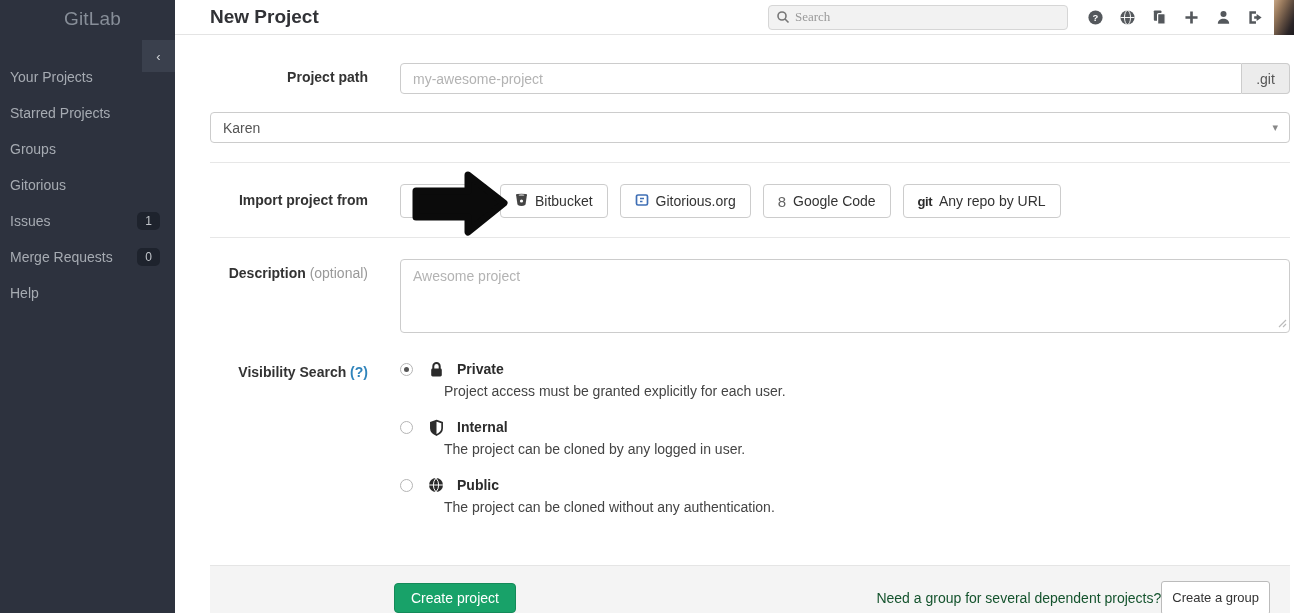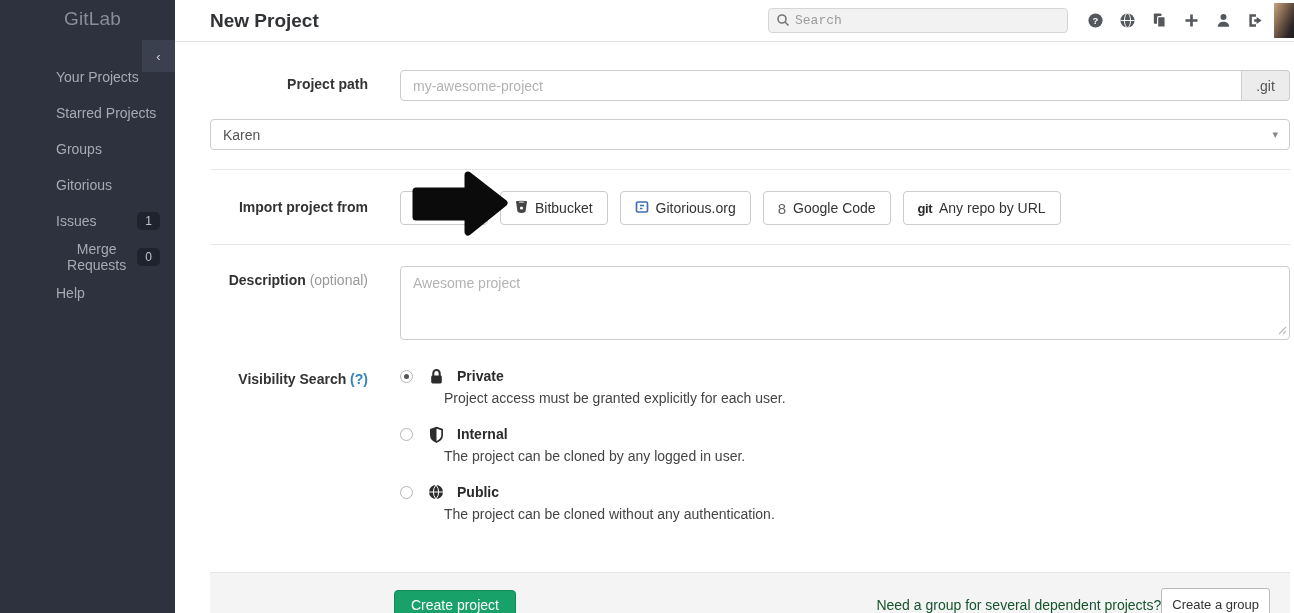--- a/index.html
+++ b/index.html
@@ -4,34 +4,34 @@
 <style>
   * { margin:0; padding:0; box-sizing:border-box; }
   html,body { width:1294px; height:613px; }
   body { font-family:"Liberation Sans", sans-serif; background:#fff; overflow:hidden; position:relative; }
 
   
   .sidebar { position:absolute; left:0; top:0; width:175px; height:613px; background:#2d323e;text-align:center; }
   .logo { color:#878e98; font-size:19px; padding:8px 0 0 10px; letter-spacing:.2px; }
   .collapse-btn { position:absolute; top:40px; right:0; width:33px; height:32px; background:#3a404d;
                   color:#cfd2d6; font-size:13px; display:flex; align-items:center; justify-content:center; cursor:pointer; }
-  .nav { margin-top:29px;margin-left:46px; }
+  .nav { margin-top:29px; }
   .nav-item { height:36px; display:flex; align-items:center; padding:0 15px 0 10px;
               color:#a6abb2; font-size:14px; cursor:pointer; }
   .nav-item .spacer { flex:1; }
   .badge { background:#1e232d; color:#c0c4c9; font-size:12px; border-radius:5px; padding:2px 8px; }
 
   
   .main { position:absolute; left:175px; top:0; width:1119px; height:613px; background:#fff; }
-  .header { height:42px; border-bottom:1px solid #e4e4e4; display:flex; align-items:center; }
+  .header { height:35px; border-bottom:1px solid #e4e4e4; display:flex; align-items:center; }
   .page-title { font-size:19px; font-weight:bold; color:#313236; padding-left:35px; }
   .header .flex-spacer { flex:1; }
   .search-wrap { position:relative; width:300px; height:25px; margin-right:18px; }
   .search-wrap input { width:100%; height:100%; background:#f2f2f2; border:1px solid #d6d6d6; border-radius:4px;
-                       padding:0 8px 0 26px; font-size:13px; color:#444; font-family:Liberation Mono, monospace; outline:none; }
+                       padding:0 8px 0 26px; font-size:13px; color:#444; font-family:Liberation Serif, serif; outline:none; }
   .search-wrap input::placeholder { color:#9a9a9a; }
   .search-ic { position:absolute; left:8px; top:5px; }
   .hicons { display:flex; align-items:center; gap:14px; margin-right:10px; }
   .hicon { width:18px; height:18px; display:flex; align-items:center; justify-content:center; cursor:pointer; }
   .avatar { width:20px; height:35px;
             background:linear-gradient(115deg,#c7a685 0%,#9a7b5e 25%,#5c4a3e 55%,#2b2527 80%,#1d1a1d 100%); }
 
   
   .content { margin:0 4px 0 35px; }
   .form-row { display:flex; margin-top:18px; }

